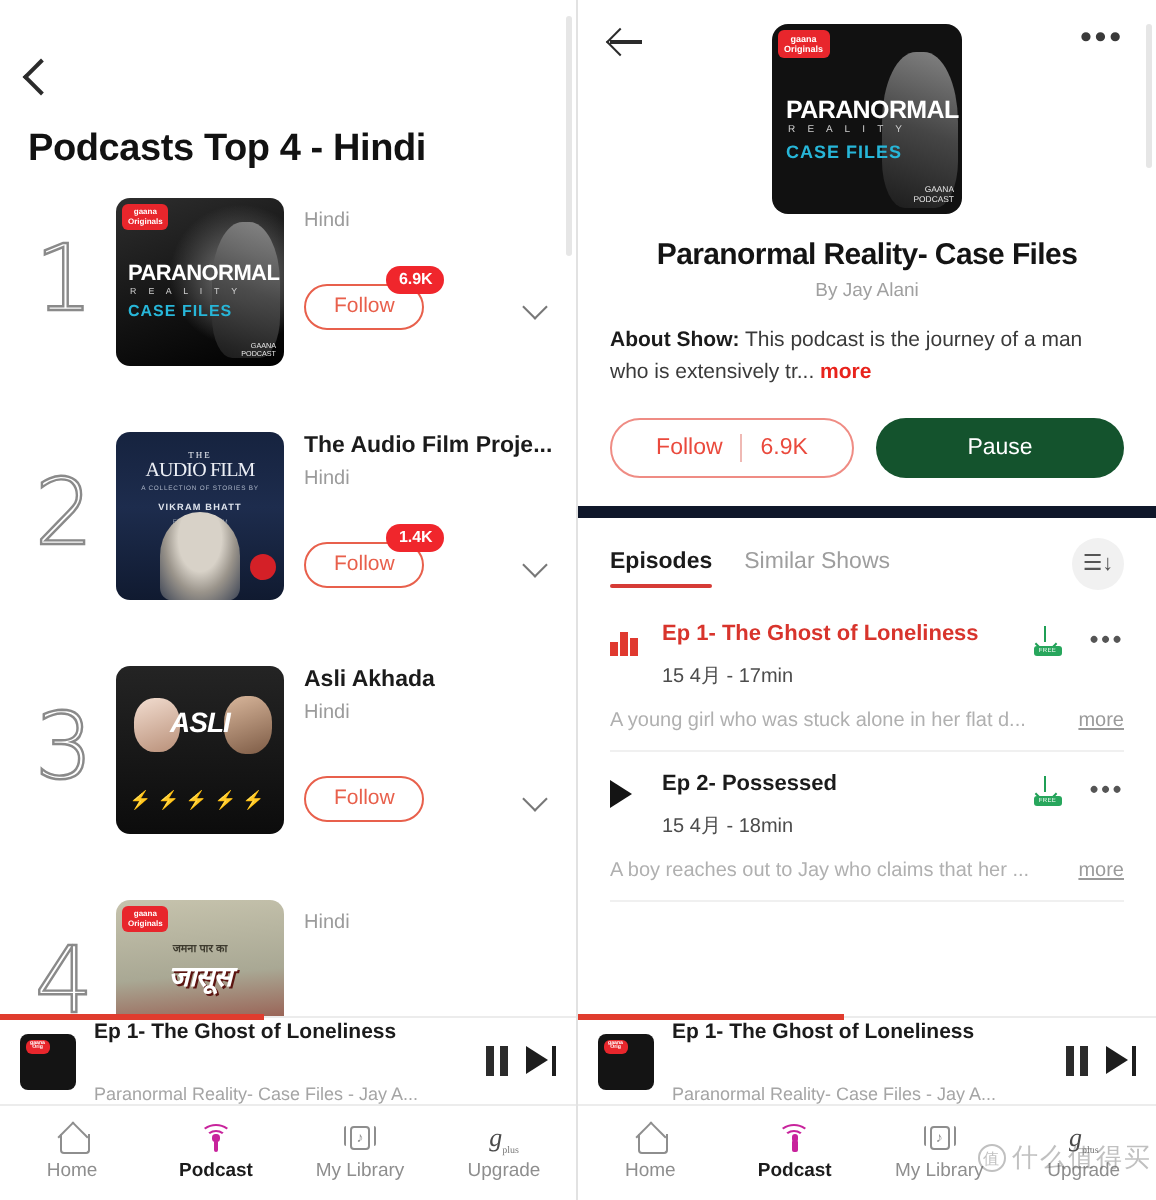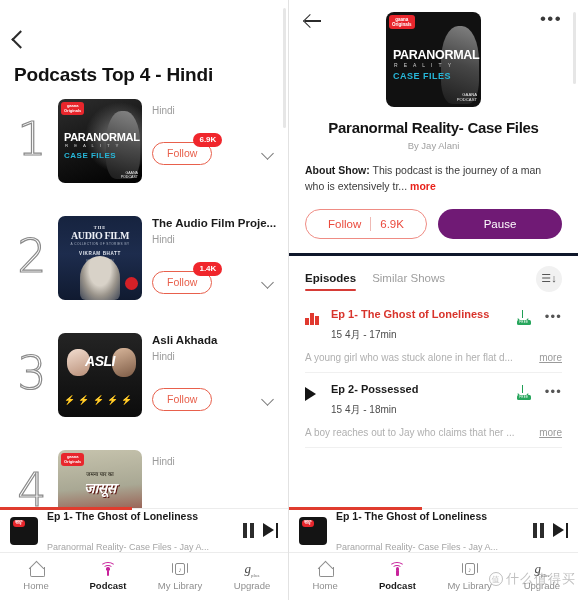--- a/index.html
+++ b/index.html
@@ -116,21 +116,21 @@
   .art1 .t2 { position:absolute; left:7px; top:44px; color:#cfcfcf; font-size:4.4px;
       letter-spacing:2.4px; }
   .art1 .t3 { position:absolute; left:6px; top:52px; color:#27b6d8; font-size:8px;
       font-weight:bold; letter-spacing:0.5px; }
   .art1 .face { position:absolute; right:2px; top:12px; width:34px; height:68px;
       background: linear-gradient(200deg,#8f8f8f 0%, #4a4a4a 50%, #1d1d1d 100%);
       border-radius: 45% 45% 30% 30%; opacity:.92; }
 
   .art2 { background: linear-gradient(180deg,#16233f 0%, #1d2c4d 45%, #101a30 100%); }
   .art2 .t1 { position:absolute; left:0; right:0; top:9px; text-align:center;
-      color:#eceff5; font-size:10px; font-weight:bold; letter-spacing:-0.4px;
+      color:#eceff5; font-size:10px; font-weight:normal; letter-spacing:-0.4px;
       font-family:"Liberation Serif", serif;}
   .art2 .t1 small { font-size:4.5px; display:block; letter-spacing:1px; }
   .art2 .t2 { position:absolute; left:0; right:0; top:26px; text-align:center;
       color:#a9b3c5; font-size:3.2px; letter-spacing:.4px;}
   .art2 .t3 { position:absolute; left:0; right:0; top:35px; text-align:center;
       color:#e0e5ee; font-size:4.6px; font-weight:bold; letter-spacing:.6px;}
   .art2 .t4 { position:absolute; left:0; right:0; top:43px; text-align:center;
       color:#8d97a8; font-size:3.2px;}
   .art2 .head { position:absolute; left:50%; transform:translateX(-50%); bottom:0;
       width:40px; height:44px;
@@ -179,25 +179,25 @@
   .about .more { color:#e8231c; font-weight:bold; }
 
   .cta { display:flex; gap:11px; padding: 14px 16px 0; }
   .follow-pill {
     flex: 0 0 122px; height:30px; border:1px solid #ef8c84; border-radius:16px;
     display:flex; align-items:center; justify-content:center; gap:9px;
     color:#ea4a3d; font-size:11.5px; background:#fff;
   }
   .follow-pill .sep { width:1px; height:14px; background:#efb9b4; }
   .pause-pill {
-    flex:1 1 auto; height:30px; background:#701a75; color:#fff; border-radius:16px;
+    flex:1 1 auto; height:30px; background:#14532d; color:#fff; border-radius:16px;
     display:flex; align-items:center; justify-content:center; font-size:11.5px;
   }
 
-  .tabsec { margin-top: 14px; border-top: 3px solid #0f172a; position:relative; }
+  .tabsec { margin-top: 14px; border-top: 6px solid #0f172a; position:relative; }
   .tabs { display:flex; align-items:center; padding: 10px 16px 0; gap:16px; }
   .tab { font-size:11.5px; padding-bottom:7px; color:#9e9e9e; position:relative; }
   .tab.active { color:#1b1b1b; font-weight:bold; }
   .tab.active::after { content:""; position:absolute; left:0; right:0; bottom:0;
       height:2.5px; background:#d63b36; border-radius:2px; }
   .sort-btn {
     margin-left:auto; width:26px; height:26px; border-radius:50%;
     background:#f1f1f1; display:flex; align-items:center; justify-content:center;
     color:#555; font-size:11px; margin-bottom:6px;
   }

